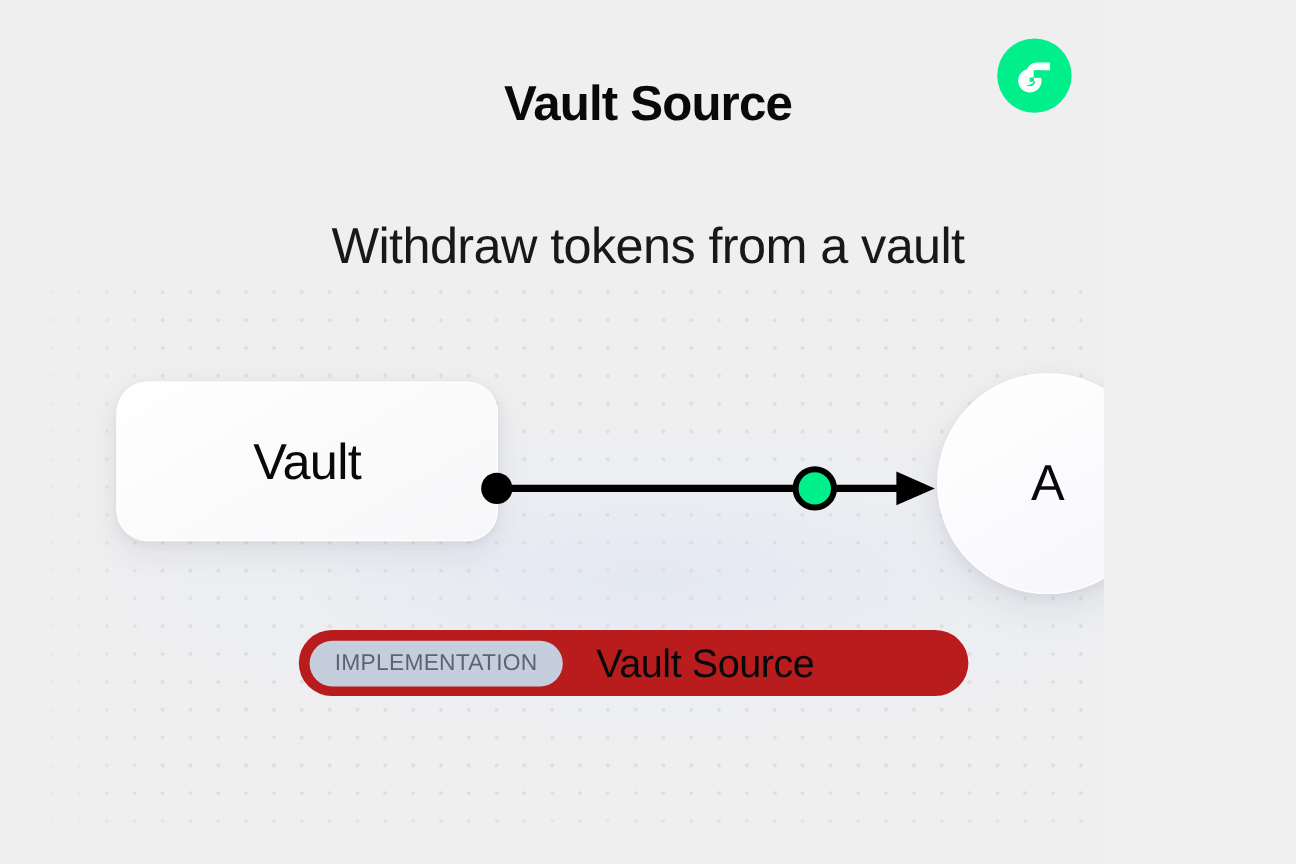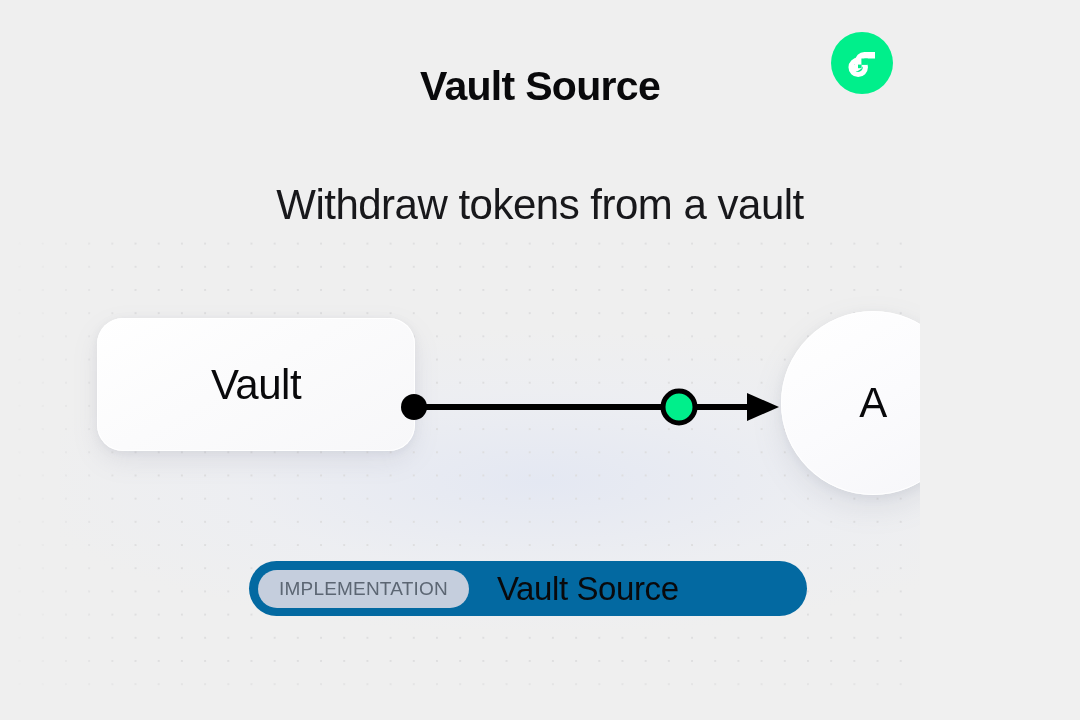--- a/index.html
+++ b/index.html
@@ -149,25 +149,25 @@
     top: 0;
     width: 1080px;
     height: 720px;
     pointer-events: none;
   }
 
   
   .impl-badge {
     position: absolute;
     left: 249px;
-    top: 561px;
+    top: 525px;
     width: 558px;
     height: 55px;
     border-radius: 27.5px;
-    background: #0369a1;
+    background: #b91c1c;
     display: flex;
     align-items: center;
     padding-left: 9px;
     box-sizing: border-box;
   }
   .impl-chip {
     height: 38px;
     border-radius: 19px;
     background: #c5cedd;
     display: flex;

